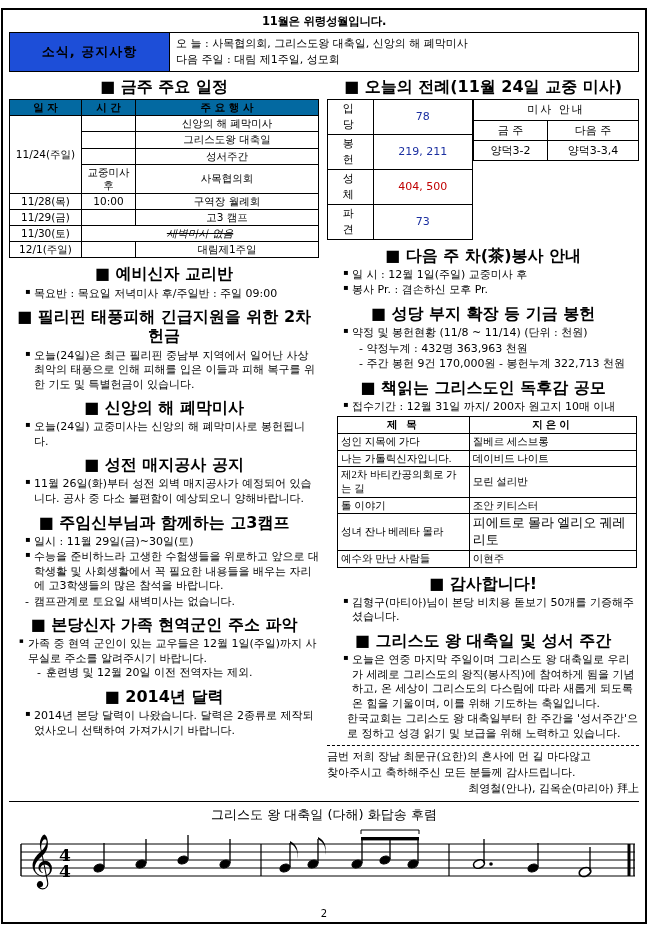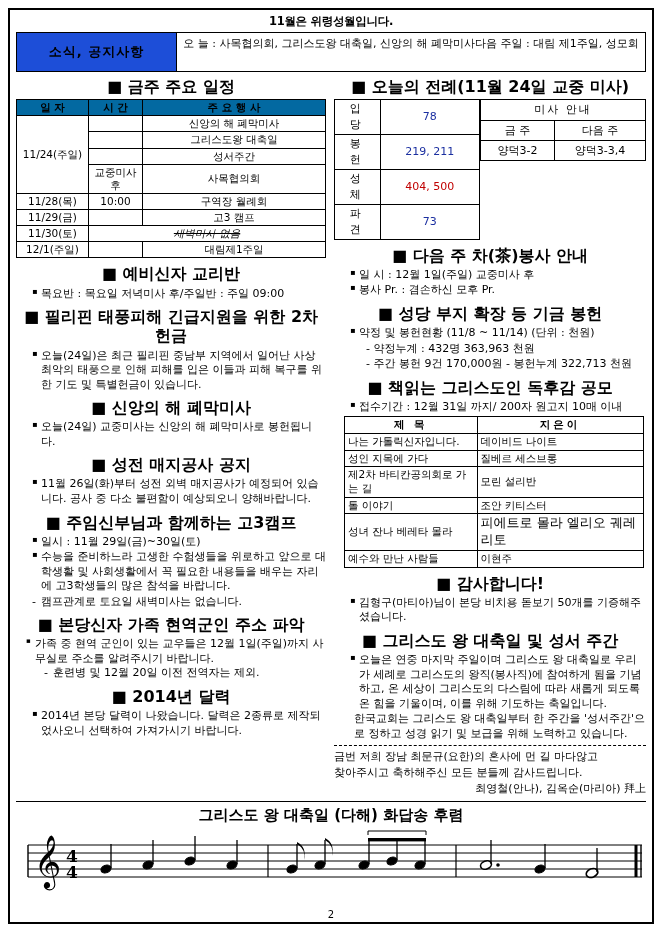--- a/index.html
+++ b/index.html
@@ -7,21 +7,21 @@
   body {
     width: 662px; height: 932px;
     font-family: "DejaVu Sans", "Liberation Sans", sans-serif;
     font-size: 11px;
     color: #000;
     background: #fff;
     position: relative;
   }
   .page {
     position: absolute;
-    left: 8px; top: 8px;
+    left: 1px; top: 8px;
     width: 646px; height: 916px;
     border: 2px solid #000;
     padding: 4px 6px;
   }
   .top-title {
     text-align: center;
     font-weight: bold;
     font-size: 11.5px;
     margin: 0 0 3px 0;
     letter-spacing: -0.3px;
@@ -38,21 +38,21 @@
     background: #1d4ed8;
     border-right: 1px solid #000;
     display: flex; align-items: center; justify-content: center;
     font-weight: bold;
     font-size: 13px;
     letter-spacing: 1px;
   }
   .banner-lines {
     flex: 1;
     padding: 3px 6px;
-    display: flex; flex-direction: row; justify-content: center;
+    display: flex; flex-direction: column; justify-content: center;
     line-height: 1.5;
     font-size: 11px;
   }
   .cols { display: flex; gap: 8px; }
   .col-left { width: 312px; }
   .col-right { width: 312px; }
   h2.sec {
     font-size: 16px;
     font-weight: bold;
     margin: 6px 0 3px 0;
@@ -110,27 +110,27 @@
   table.lit td { border: 1px solid #000; padding: 1px 4px; text-align:center; line-height:1.45; }
   table.lit td.lbl { letter-spacing: 4px; width: 44px; }
   .lit-left { width: 146px; }
   .lit-left td.val { width: 96px; font-weight: normal; }
   .lit-right { width: 166px; margin-left: 0; }
   table.lit2 { border-collapse: collapse; font-size: 11px; width:100%; }
   table.lit2 td, table.lit2 th { border:1px solid #000; padding:2px 3px; text-align:center; line-height:1.4;}
   .blue { color:#1b2fa0; font-weight:bold; }
   .red { color:#c00000; font-weight:bold; }
   
-  table.contest { border-collapse: collapse; width: 96%; margin: 2px 0 0 10px; font-size:10.5px; }
+  table.contest { border-collapse: collapse; width: 96%; margin: 2px 0 0 10px; font-size:10.5px;font-family:Liberation Serif, serif; }
   table.contest th, table.contest td { border:1px solid #000; padding:1px 3px; line-height:1.3; }
   table.contest th { background:#fff; text-align:center; letter-spacing:3px; font-weight:bold;}
   .ind { margin-left: 16px; line-height:1.32; }
   .sign-box { margin-top: 4px; border-top: 1px dashed #000; padding-top: 3px; font-size:11px; line-height:1.45;}
   .sign-box .r { text-align:right; }
-  .hymn-title { text-align:center; font-weight:bold; font-size:15px; margin: 4px 0 2px 0; }
+  .hymn-title { text-align:center; font-weight:normal; font-size:13px; margin: 4px 0 2px 0; }
   .staff-wrap { position: relative; height: 78px; margin: 0 4px; }
   .lyrics { text-align:center; font-size:12px; letter-spacing:2px; margin-top:2px; }
   .pagenum { text-align:center; font-size:10px; margin-top:4px; }
   .hr-sep { border:none; border-top:1px solid #000; margin:4px 0; }
 </style>
 </head>
 <body>
 
 <div class="page">
 
@@ -307,26 +307,26 @@
       </ul>
       <table class="contest">
         <thead>
           <tr>
             <th>제 목</th>
             <th>지은이</th>
           </tr>
         </thead>
         <tbody>
           <tr>
+            <td>성인 지목에 가다</td>
+            <td>질베르 세스브롱</td>
+          </tr>
+          <tr>
             <td>나는 가톨릭신자입니다.</td>
             <td>데이비드 나이트</td>
-          </tr>
-          <tr>
-            <td>성인 지목에 가다</td>
-            <td>질베르 세스브롱</td>
           </tr>
           <tr>
             <td>제2차 바티칸공의회로 가는 길</td>
             <td>모린 설리반</td>
           </tr>
           <tr>
             <td>톨 이야기</td>
             <td>조안 키티스터</td>
           </tr>
           <tr>

